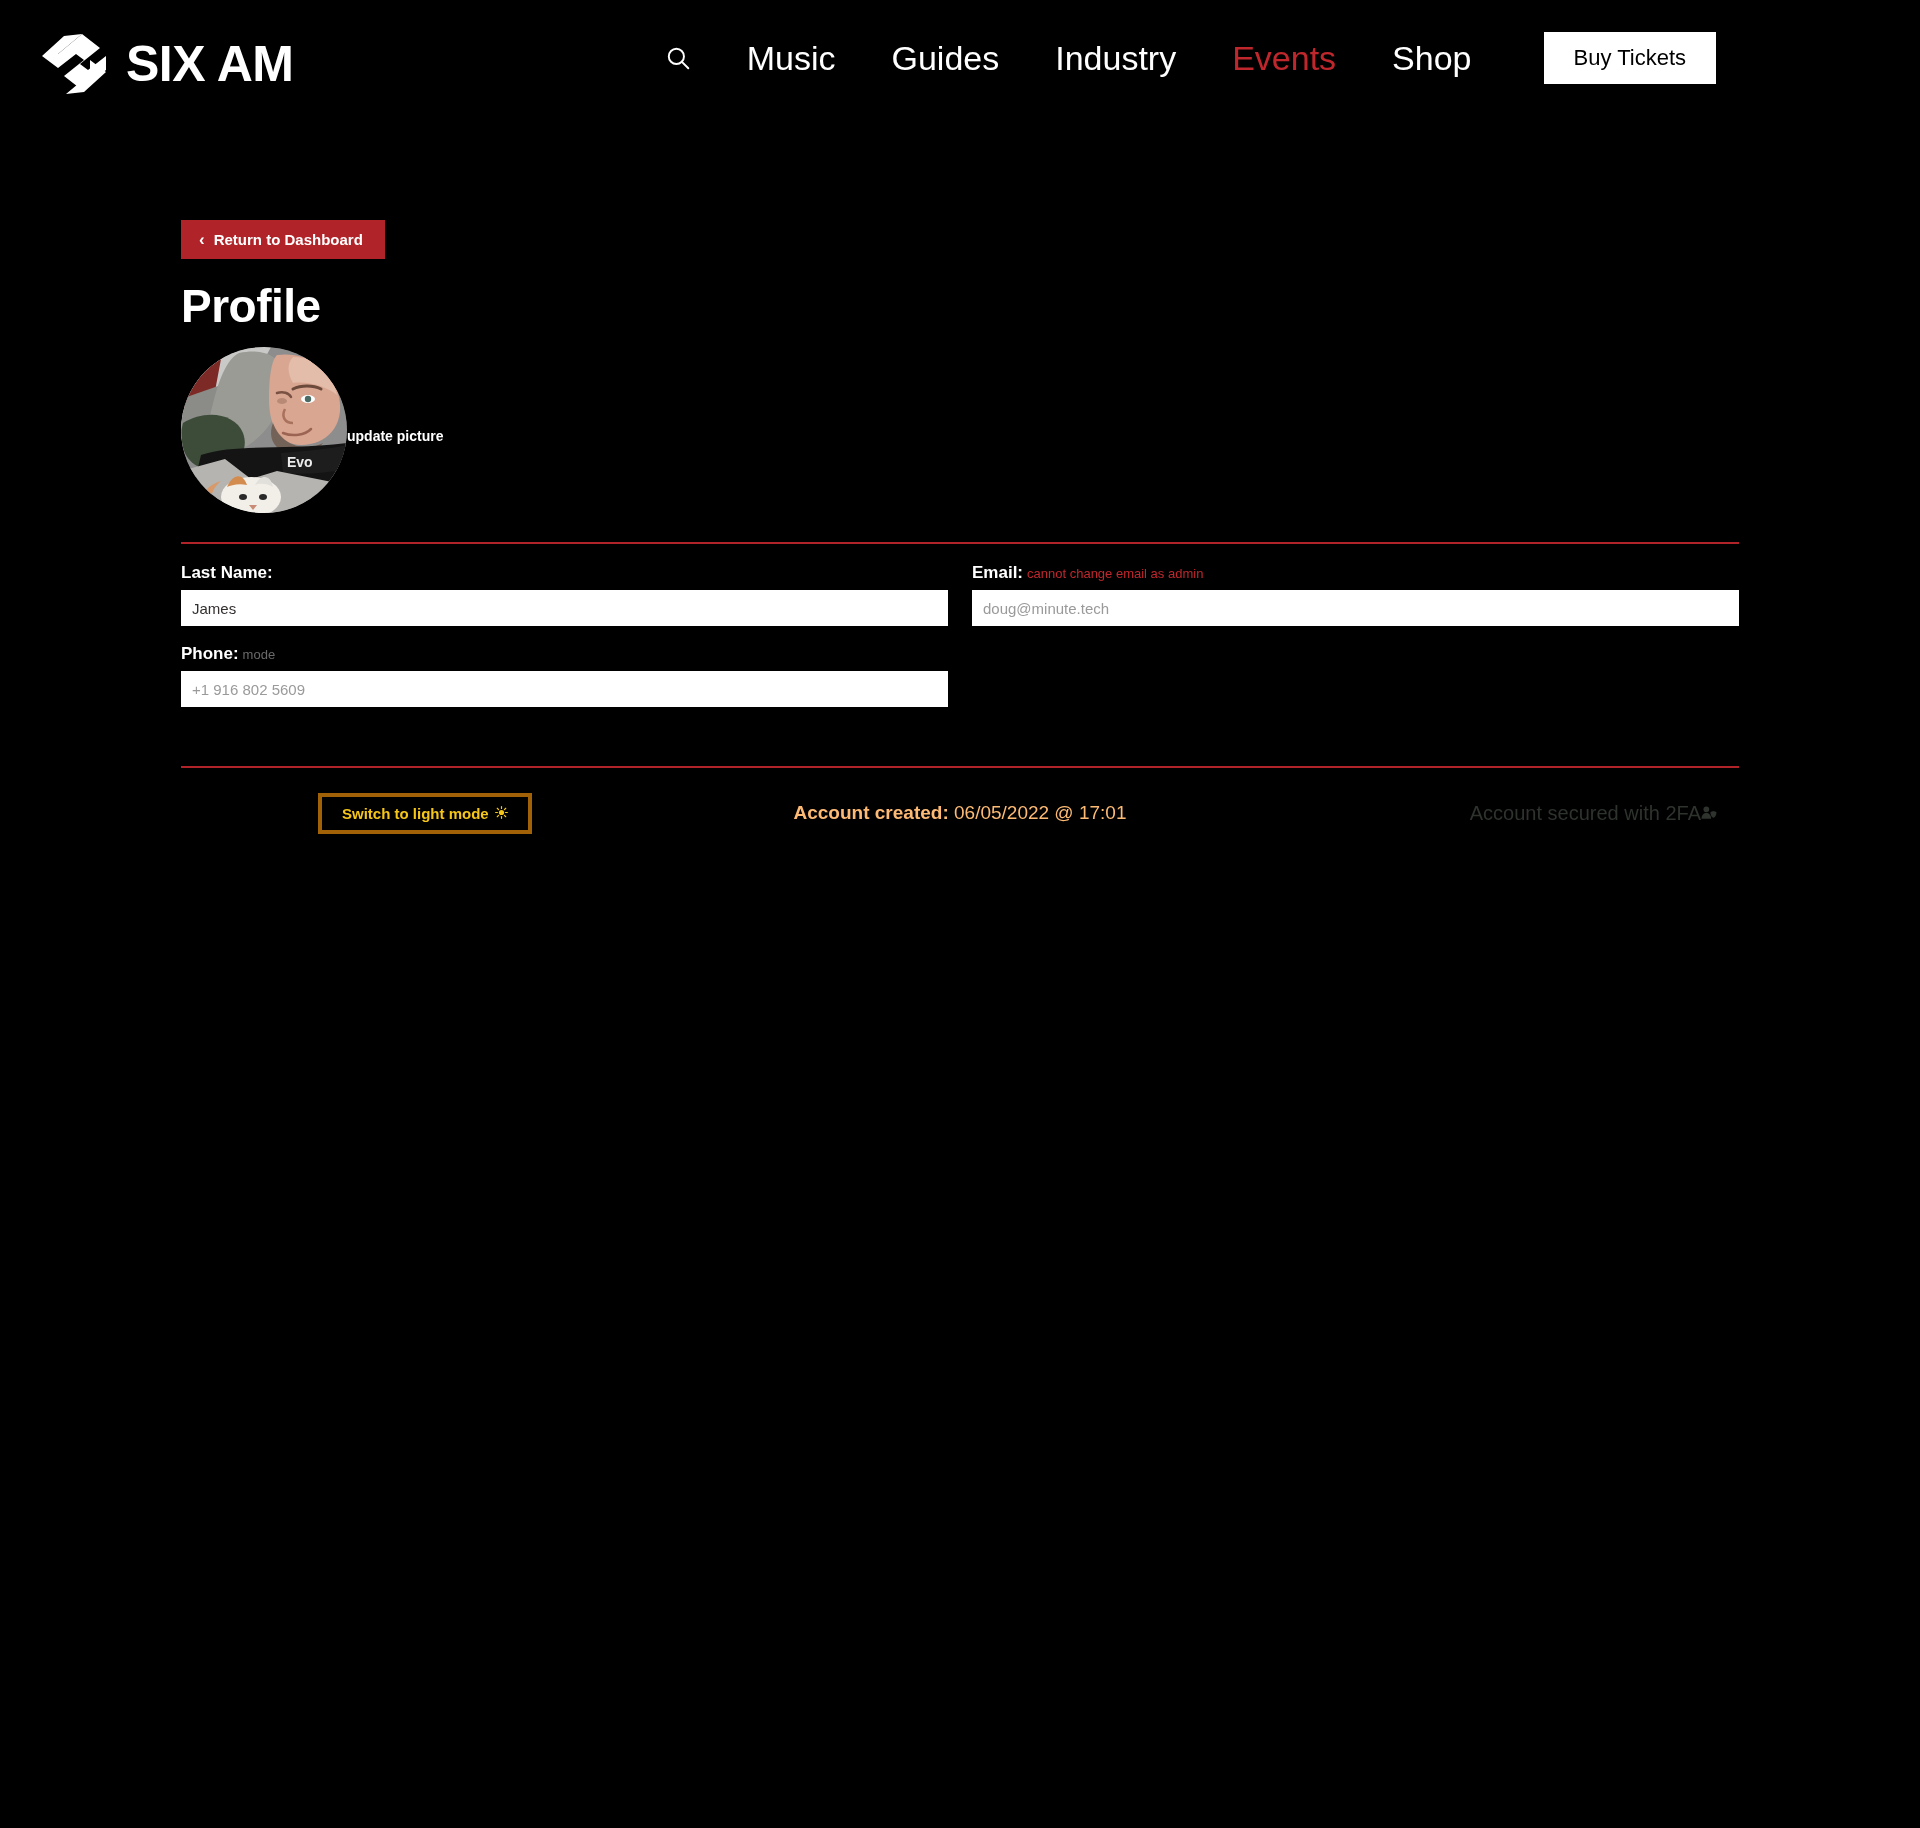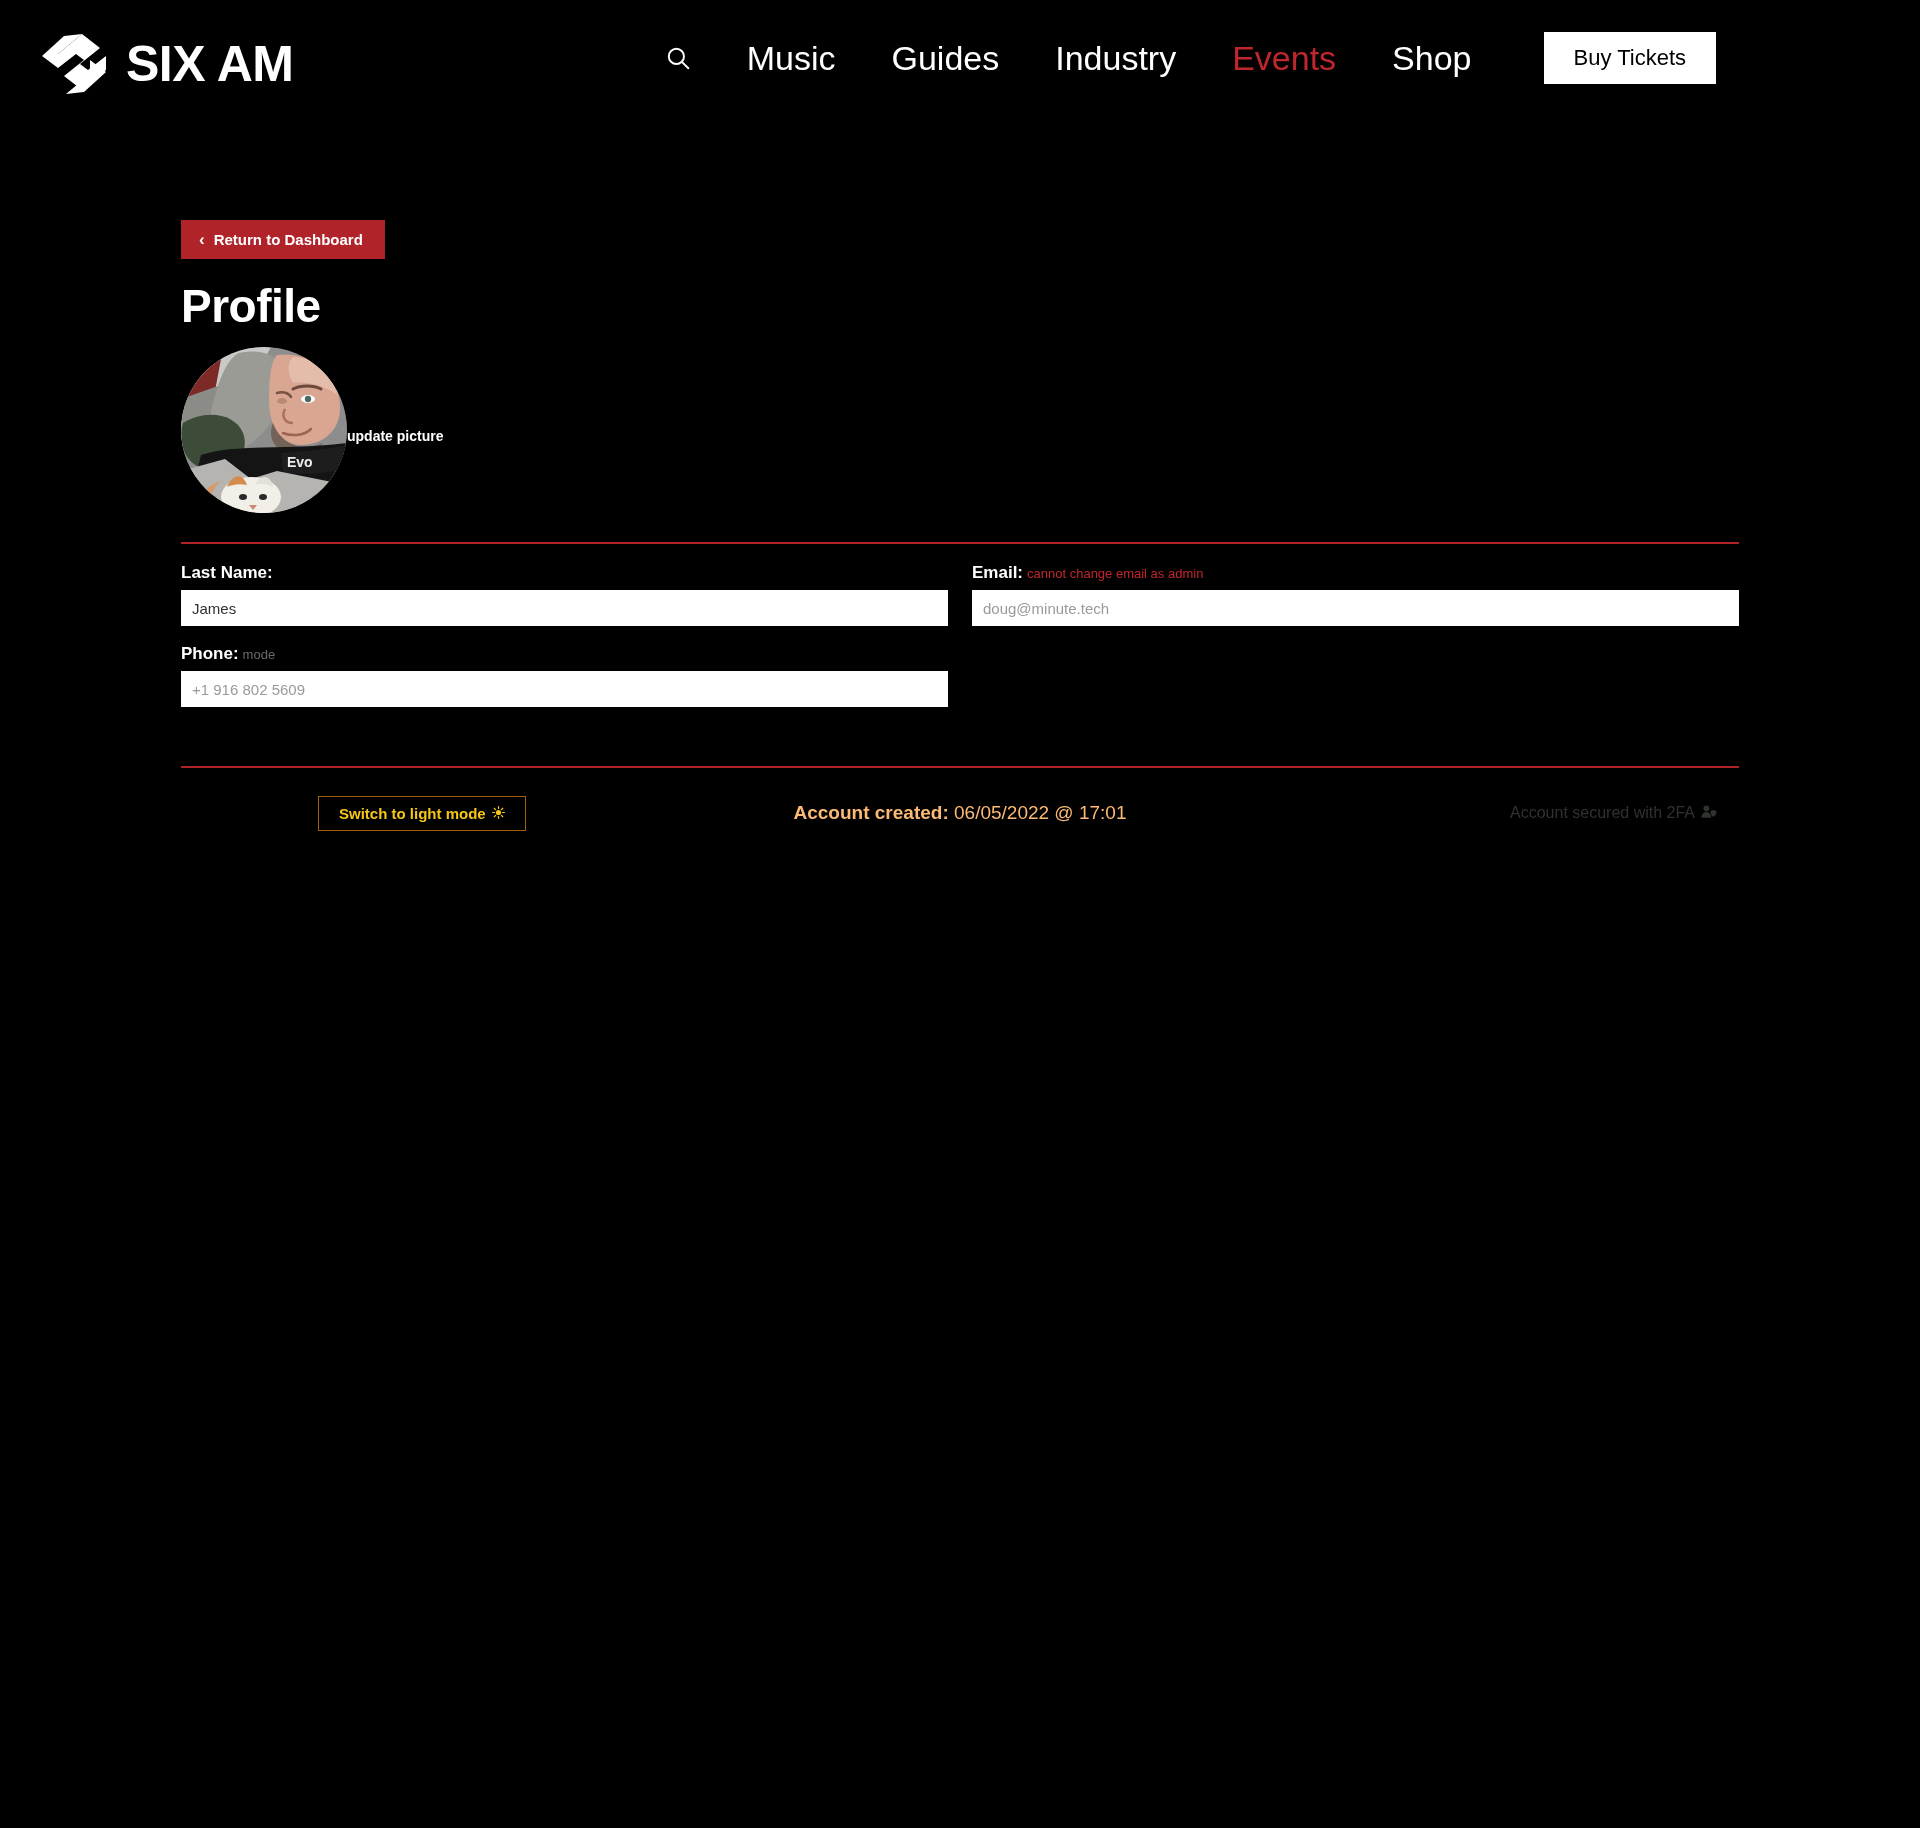--- a/index.html
+++ b/index.html
@@ -191,21 +191,21 @@
     display: flex;
     align-items: center;
     margin-top: 26px;
     position: relative;
     height: 38px;
   }
   .light-mode-btn {
     position: absolute;
     left: 137px;
     background: transparent;
-    border: 1px solid #a16207;
+    border: 4px solid #a16207;
     color: #f5c518;
     font-family: inherit;
     font-size: 15px;
     font-weight: bold;
     padding: 8px 20px;
     cursor: pointer;
     display: inline-flex;
     align-items: center;
     gap: 6px;
     white-space: nowrap;
@@ -216,25 +216,24 @@
     transform: translateX(-50%);
     font-size: 19px;
     color: #fdba74;
     white-space: nowrap;
   }
   .account-created b { font-weight: bold; }
   .account-created span { font-weight: normal; }
   .twofa {
     position: absolute;
     right: 22px;
-    font-size: 16px;
+    font-size: 20px;
     color: #2e332e;
     display: inline-flex;
     align-items: center;
-    gap: 6px;
     white-space: nowrap;
   }
 </style>
 </head>
 <body>
 
 <header class="site-header">
 
   <div class="brand">
     <span class="brand-mark">

